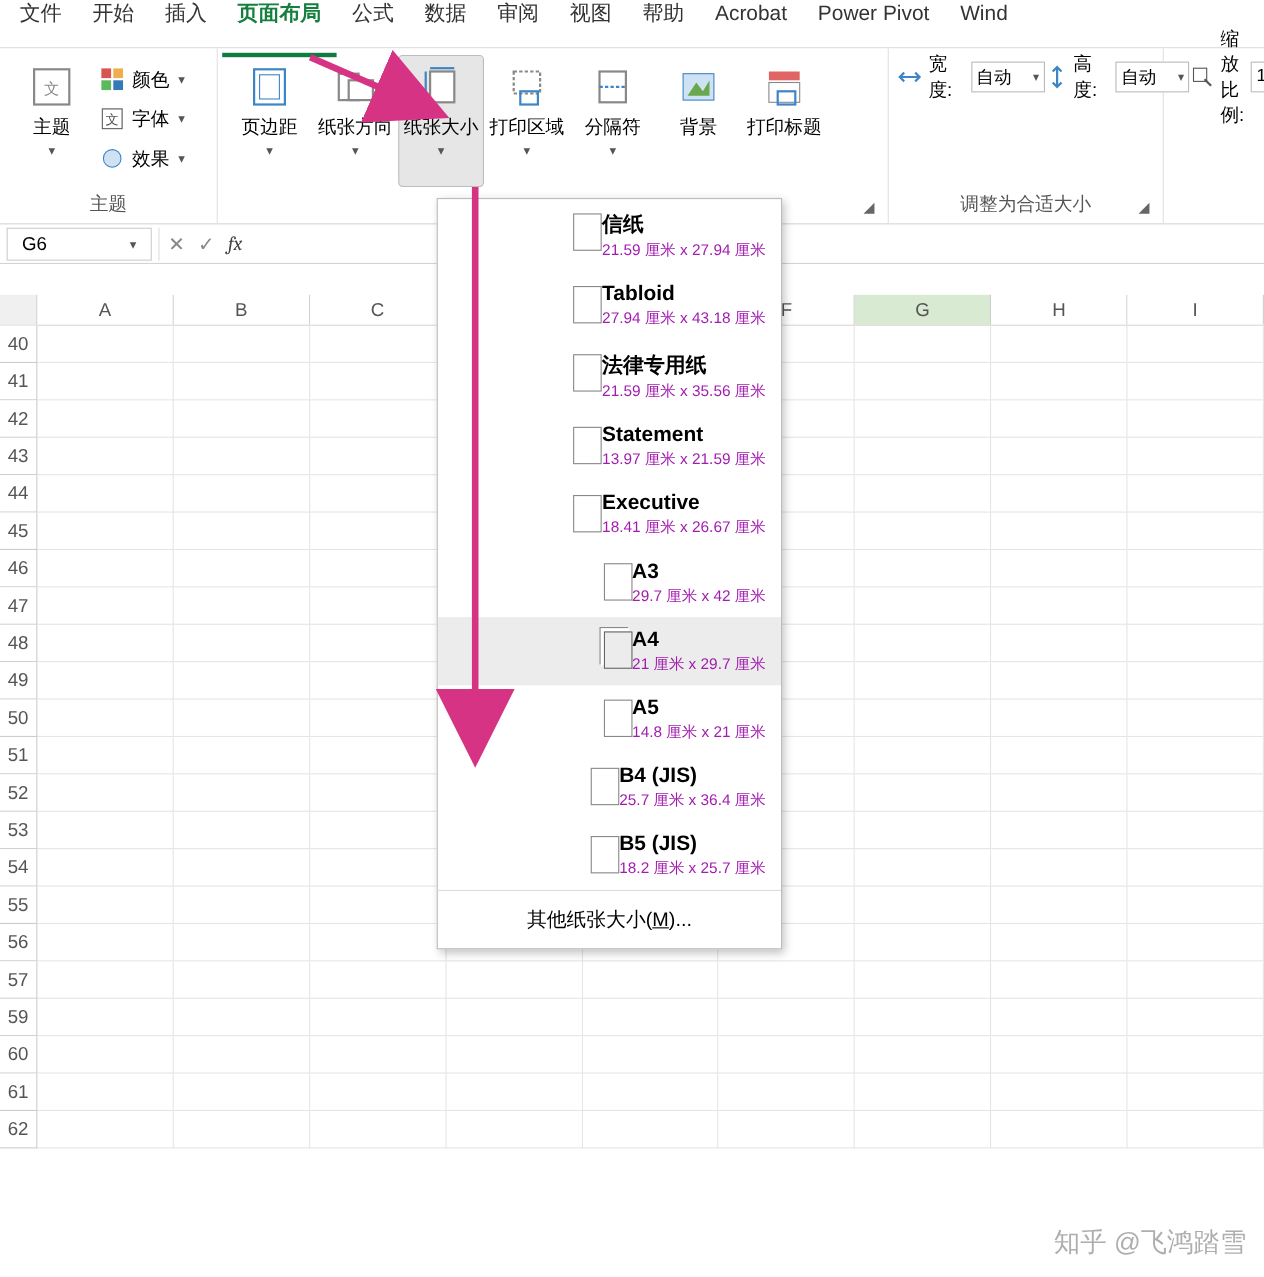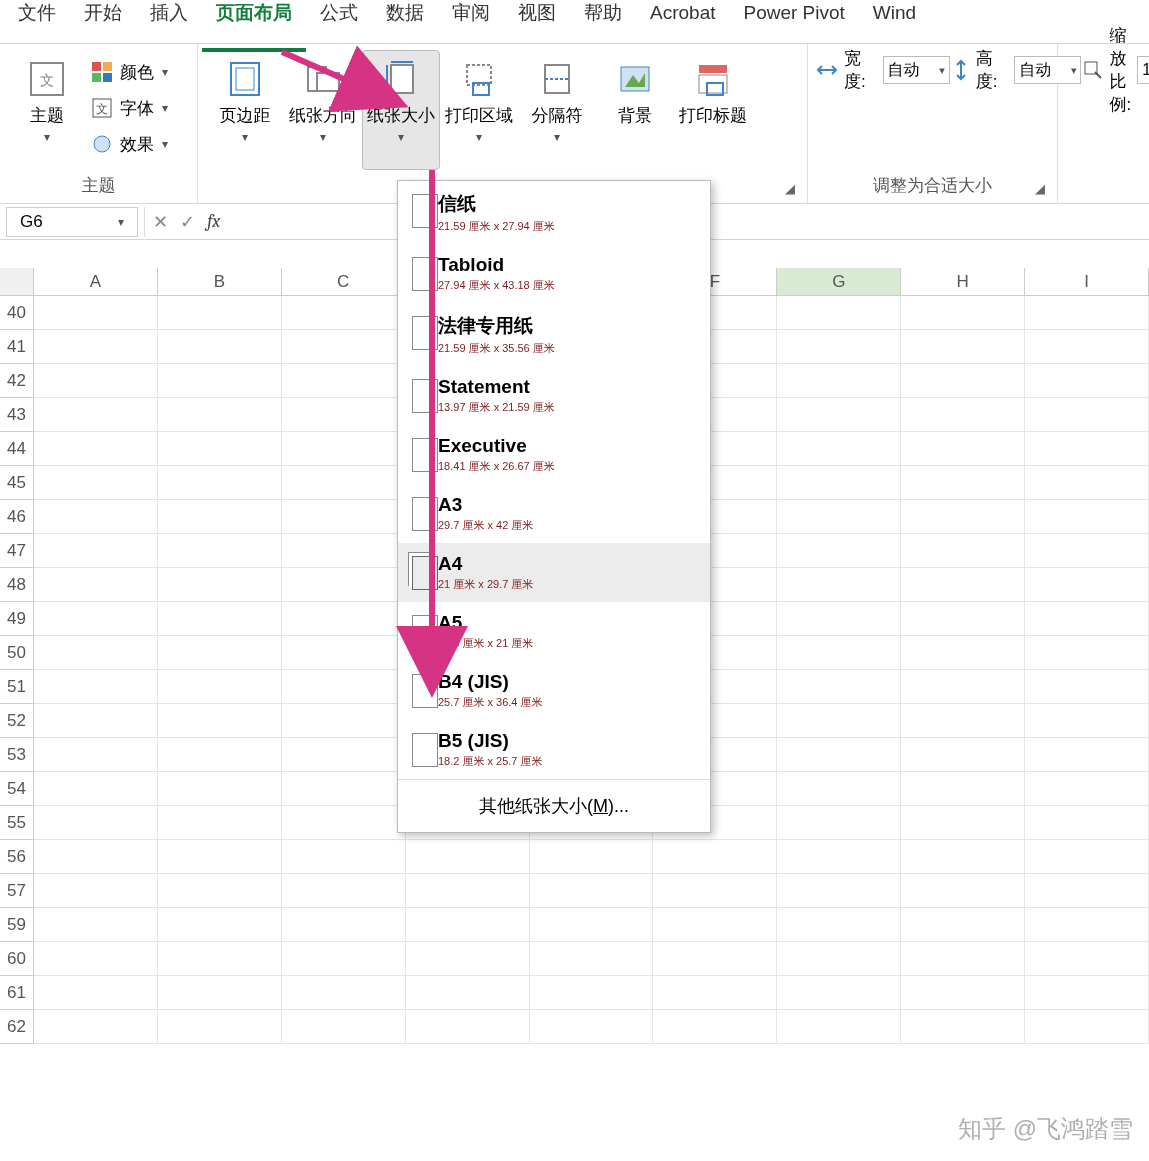--- a/index.html
+++ b/index.html
@@ -45,26 +45,26 @@
 .corner { width: 34px; border-right: 1px solid #ccc; background: #f0f0f0; }
 .colhdr { width: 124px; border-right: 1px solid #ccc; background: #fff; text-align: center; line-height: 28px; font-size: 17px; color: #555; }
 .colhdr.sel { background: #d9ead3; }
 .row { display: flex; height: 34px; }
 .rowhdr { width: 34px; border-right: 1px solid #ccc; border-bottom: 1px solid #ccc; background: #fff; text-align: center; line-height: 34px; font-size: 17px; color: #555; }
 .cell { width: 124px; border-right: 1px solid #e5e5e5; border-bottom: 1px solid #e5e5e5; }
 .row.dash .cell { border-bottom: 1px dashed #c0c0c0; }
 
 
 .dropdown { position: absolute; left: 397px; top: 180px; width: 314px; background: #fff; border: 1px solid #bbb; box-shadow: 3px 3px 8px rgba(0,0,0,0.25); z-index: 50; }
-.dd-item { display: flex; padding: 10px 14px; cursor: pointer; }
+.dd-item { display: flex; padding: 10px 14px; cursor: pointer; justify-content: flex-end; }
 .dd-item.hover { background: #ececec; }
 .dd-icon { width: 26px; height: 34px; border: 1px solid #888; margin-top: 3px; flex-shrink: 0; }
 .dd-icon.sel { border: 1px solid #666; box-shadow: -3px -3px 0 #fff, -4px -4px 0 #888; }
 .dd-text .dd-title { font-size: 19px; font-weight: 700; }
-.dd-text .dd-sub { font-size: 11px; color: #7f1d1d; margin-top: 2px; }
+.dd-text .dd-sub { font-size: 14px; color: #a21caf; margin-top: 2px; }
 .dd-footer { border-top: 1px solid #ddd; padding: 14px; text-align: center; font-size: 18px; cursor: pointer; }
 .dd-footer u { text-decoration: underline; }
 
 
 .arrow-svg { position: absolute; left: 0; top: 0; pointer-events: none; z-index: 60; }
 
 
 .watermark { position: absolute; right: 16px; bottom: 16px; font-size: 24px; color: rgba(120,120,120,0.6); z-index: 70; }
 
 svg { display: block; }

